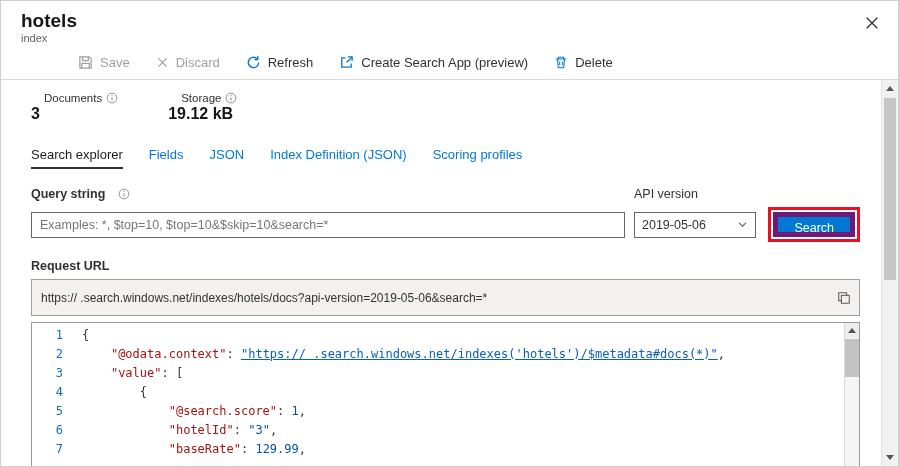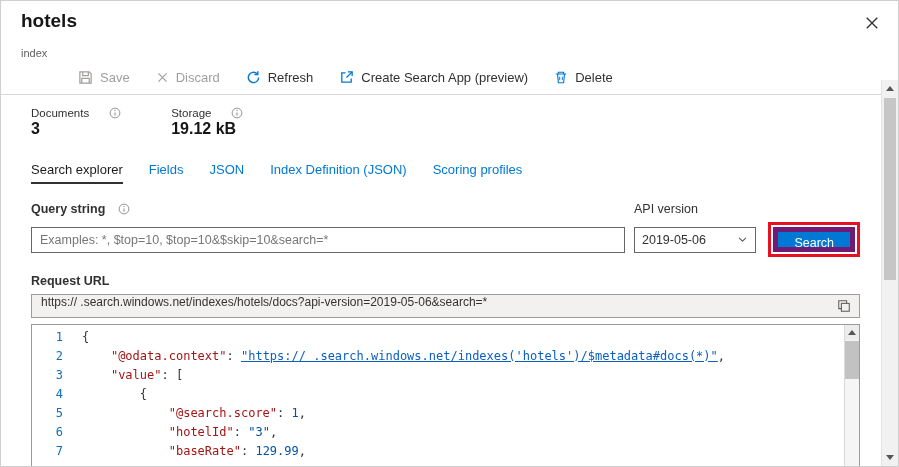--- a/index.html
+++ b/index.html
@@ -7,35 +7,35 @@
   body {
     width:899px; height:467px;
     font-family:"Liberation Sans","DejaVu Sans",sans-serif;
     color:#323130; background:#fff;
   }
   .panel { position:relative; width:899px; height:467px; border:1px solid #cfcfcf; background:#fff; overflow:hidden; }
 
   
   .titlebar { padding:9px 16px 0 20px; }
   .title { font-size:19px; font-weight:700; color:#161616; line-height:22px; }
-  .subtitle { font-size:11px; color:#605e5c; margin-top:15px; }
+  .subtitle { font-size:11px; color:#605e5c; margin-top:0; }
   .close-button { position:absolute; top:12px; right:16px; background:none; border:none; padding:3px; cursor:pointer; line-height:0; }
 
   
   .toolbar { display:flex; align-items:center; padding:11px 0 9px 30px; gap:26px;margin-left:47px; }
   .tb-item { display:flex; align-items:center; gap:7px; background:none; border:none; padding:0; font-size:13px; color:#323130; font-family:inherit; cursor:pointer; }
   .tb-item.disabled { color:#a19f9d; cursor:default; }
   .tb-icon { line-height:0; }
   .toolbar-divider { height:1px; background:#d8d8d8; }
 
   
   .content { padding:10px 38px 0 30px; }
 
   .stats-row { display:flex; gap:50px; margin-top:2px; }
-  .stat-label { display:flex; align-items:center; gap:20px; font-size:11.5px; color:#323130; }
+  .stat-label { display:flex; align-items:center; gap:4px; font-size:11.5px; color:#323130;margin-left:13px; }
   .stat-value { font-size:16px; font-weight:700; color:#161616; margin-top:1px; }
   .info-icon { line-height:0; }
 
   .tabs { display:flex; gap:26px; margin-top:24px; font-size:13px; }
   .tab { padding-bottom:5px; color:#0078d4; cursor:pointer; border-bottom:2px solid transparent; }
   .tab.active { color:#1b1b1b; border-bottom-color:#323130; }
 
   .form-labels { display:flex; margin-top:18px; align-items:flex-end; }
   .form-row { display:flex; margin-top:6px; align-items:center; }
   .col-query { flex:1; }
@@ -46,21 +46,21 @@
 
   .query-input { width:100%; height:26px; border:1px solid #666; padding:0 8px; font-size:12.5px; font-family:inherit; color:#323130; }
   .query-input::placeholder { color:#767676; opacity:1; }
   .api-dropdown { width:100%; height:26px; border:1px solid #666; background:#fff; display:flex; align-items:center; justify-content:space-between; padding:0 7px; font-size:12.5px; cursor:pointer; }
 
   .search-highlight { border:3px solid #e81123; padding:2px; display:inline-block; line-height:0; }
   .search-button { background:#0078d4; color:#fff; border:5px solid #701a75; height:25px; min-width:80px; padding:0 16px; font-size:12.5px; font-family:inherit; cursor:pointer; line-height:23px; }
 
   .section-label { margin-top:17px; font-size:12.5px; font-weight:700; }
   .section-label.normal { font-weight:400; }
-  .request-url-field { margin-top:6px; height:24px; border:1px solid #9d9d9d; background:#f2f1f0; display:flex; padding:0 6px 0 9px; }
+  .request-url-field { margin-top:6px; height:37px; border:1px solid #9d9d9d; background:#f2f1f0; display:flex; align-items:center; padding:0 6px 0 9px; }
   .request-url-text { flex:1; font-size:12px; color:#333; white-space:nowrap; overflow:hidden; }
   .copy-button { background:none; border:none; padding:2px; cursor:pointer; line-height:0; }
 
   .results-box { margin-top:6px; border:1px solid #9a9a9a; height:162px; display:flex; background:#fff; overflow:hidden; }
   .gutter { width:44px; padding-top:3px; }
   .line-num { height:19px; line-height:19px; text-align:right; padding-right:13px; color:#106ebe; font-family:"DejaVu Sans Mono","Liberation Mono",monospace; font-size:12px; }
   .code { flex:1; padding:3px 0 0 6px; overflow:hidden; }
   .code-line { height:19px; line-height:19px; white-space:pre; font-family:"DejaVu Sans Mono","Liberation Mono",monospace; font-size:12px; color:#333; }
   .tok-plain { color:#333; }
   .tok-key { color:#a31515; }

